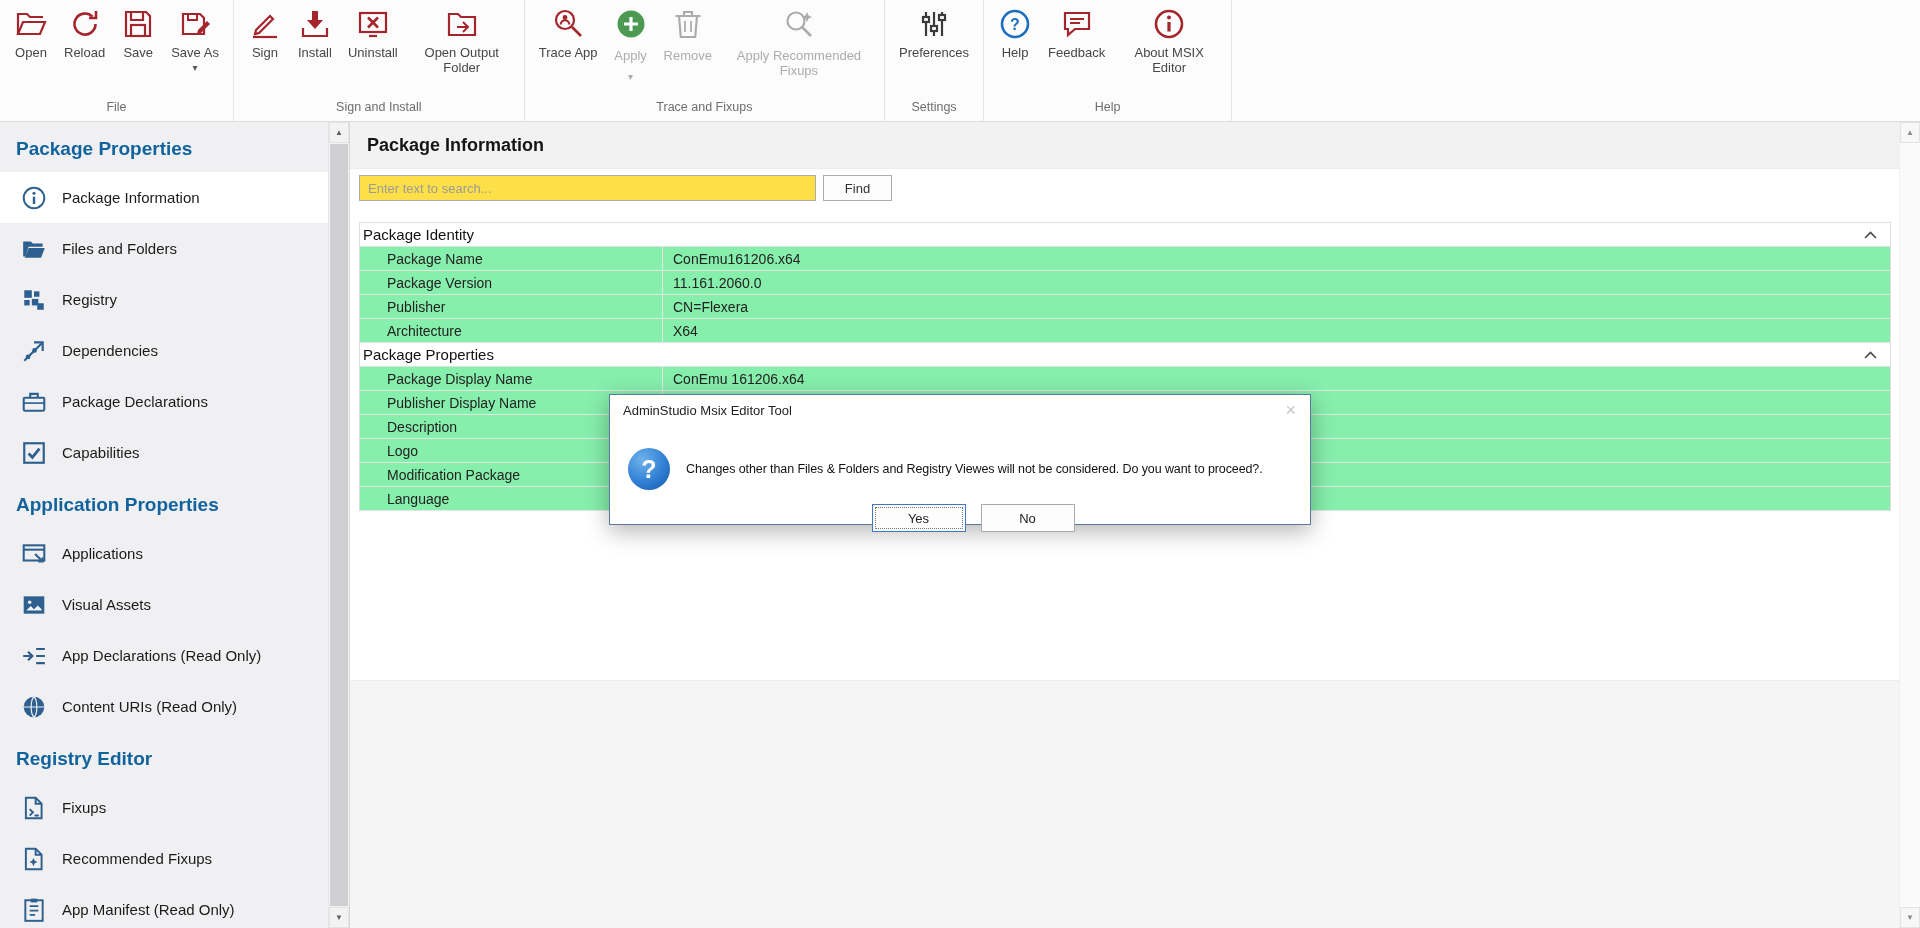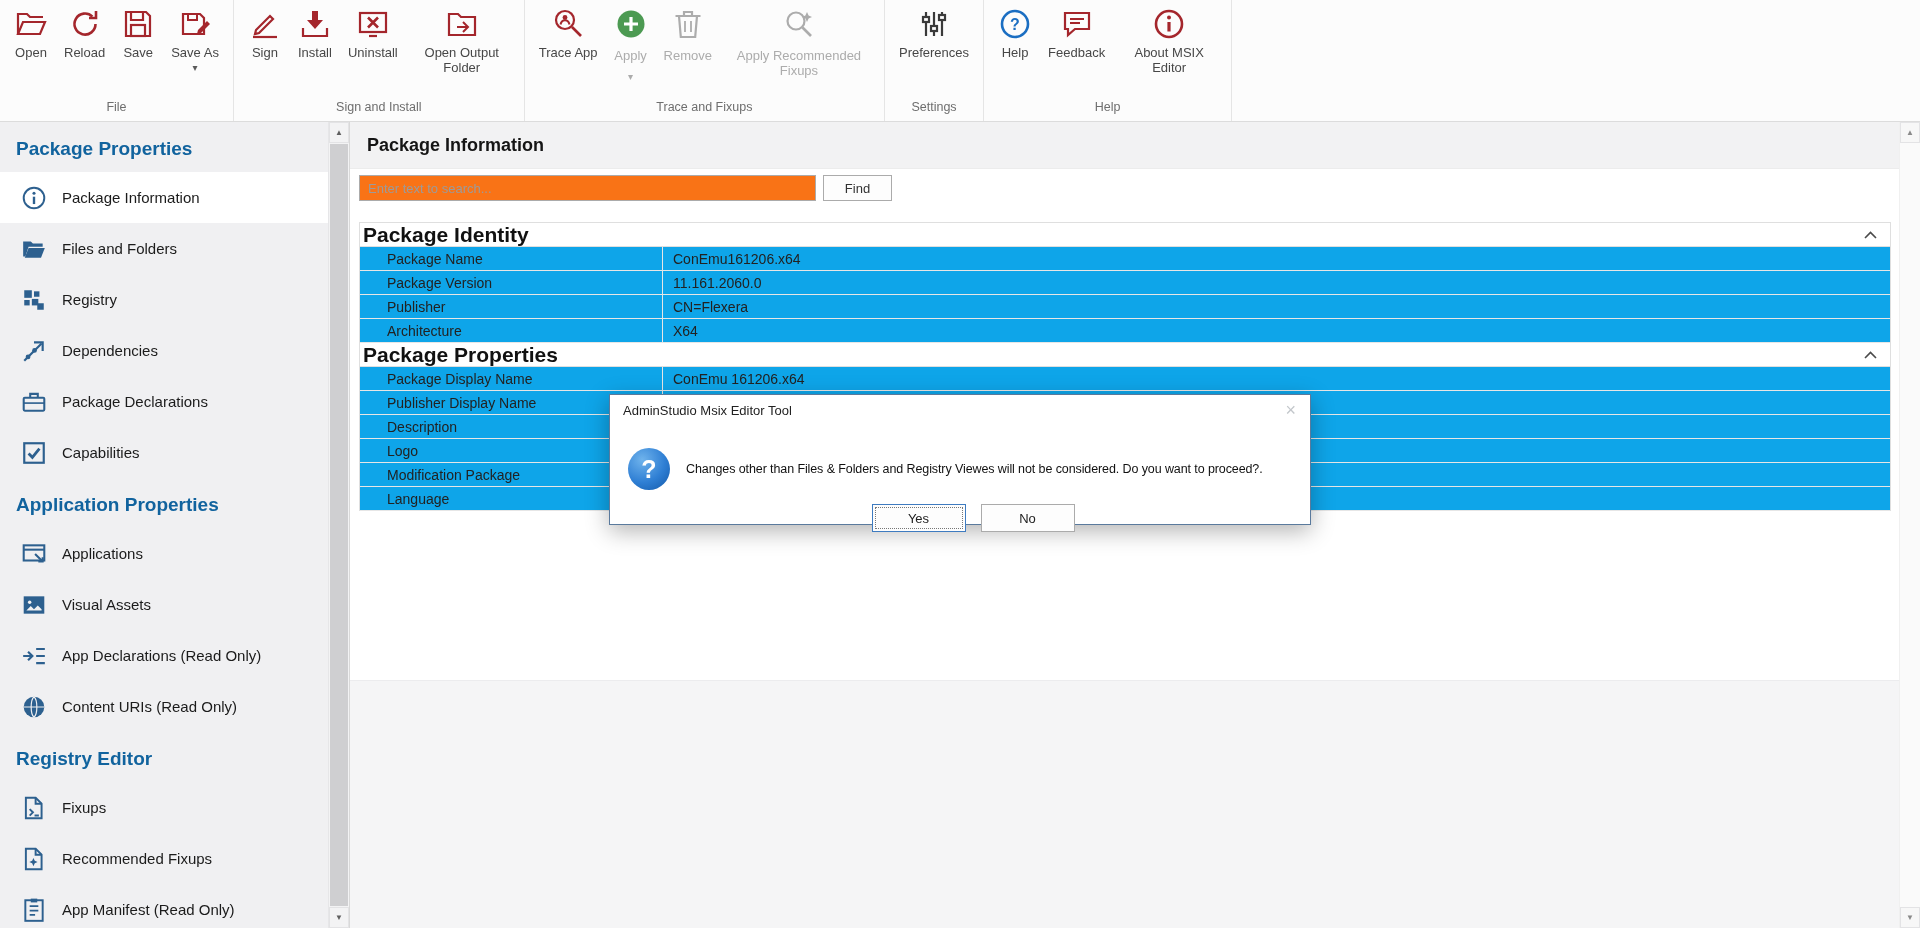--- a/index.html
+++ b/index.html
@@ -54,36 +54,36 @@
 
   
   .main { flex:1; position:relative; background:#fff; }
   .main-titlebar { height:47px; background:#F2F2F3; display:flex; align-items:center;
                    padding-left:17px; border-bottom:1px solid #ECECEC; }
   .main-title { font-size:18px; font-weight:bold; color:#151515; }
   .main-content { position:absolute; top:47px; left:0; right:21px; bottom:0; }
   .lower-area { position:absolute; top:511px; left:0; right:0; bottom:0;
                 background:#F5F5F6; border-top:1px solid #ECECEE; }
   .search-row { display:flex; align-items:center; gap:7px; margin:6px 0 0 9px; }
-  .search-input { width:457px; height:26px; border:1px solid #ABABAB; background:#f97316;
+  .search-input { width:457px; height:26px; border:1px solid #ABABAB; background:#fde047;
                   padding:0 8px; font-size:13px; color:#333;
                   font-family:"Liberation Sans", sans-serif; }
   .search-input::placeholder { color:#9B9B9B; }
   .find-btn { width:69px; height:26px; background:#FDFDFD; border:1px solid #ABABAB;
               font-size:13px; color:#333; cursor:pointer;
               font-family:"Liberation Sans", sans-serif; }
 
   .prop-table { margin:21px 8px 0 9px; border:1px solid #DFDFDF; border-bottom:none;
                 background:#fff; position:relative; z-index:1; }
   .sec-header { display:flex; align-items:center; height:24px; border-bottom:1px solid #DFDFDF;
                 padding-left:3px; cursor:pointer; background:#fff; }
-  .sec-title { font-size:21px; font-weight:bold; color:#111; }
+  .sec-title { font-size:15px; font-weight:normal; color:#111; }
   .chev { margin-left:auto; margin-right:13px; display:flex; align-items:center; cursor:pointer; }
   .prop-row { display:grid; grid-template-columns:303px 1fr; height:24px;
-              border-bottom:1px solid #E6E6E6; background:#0ea5e9; }
+              border-bottom:1px solid #E6E6E6; background:#86efac; }
   .pname { padding-left:27px; border-right:1px solid #E6E6E6; display:flex;
            align-items:center; font-size:14px; color:#222; }
   .pvalue { padding-left:10px; display:flex; align-items:center; font-size:14px;
             color:#222; cursor:text; }
 
   
   .dialog { position:absolute; left:609px; top:394px; width:702px; height:131px;
             background:#fff; border:1px solid #5A7A9D; z-index:50;
             box-shadow:0 6px 22px rgba(0,0,0,0.30); }
   .dialog-titlebar { height:30px; display:flex; align-items:center; padding:0 10px 0 13px; }

